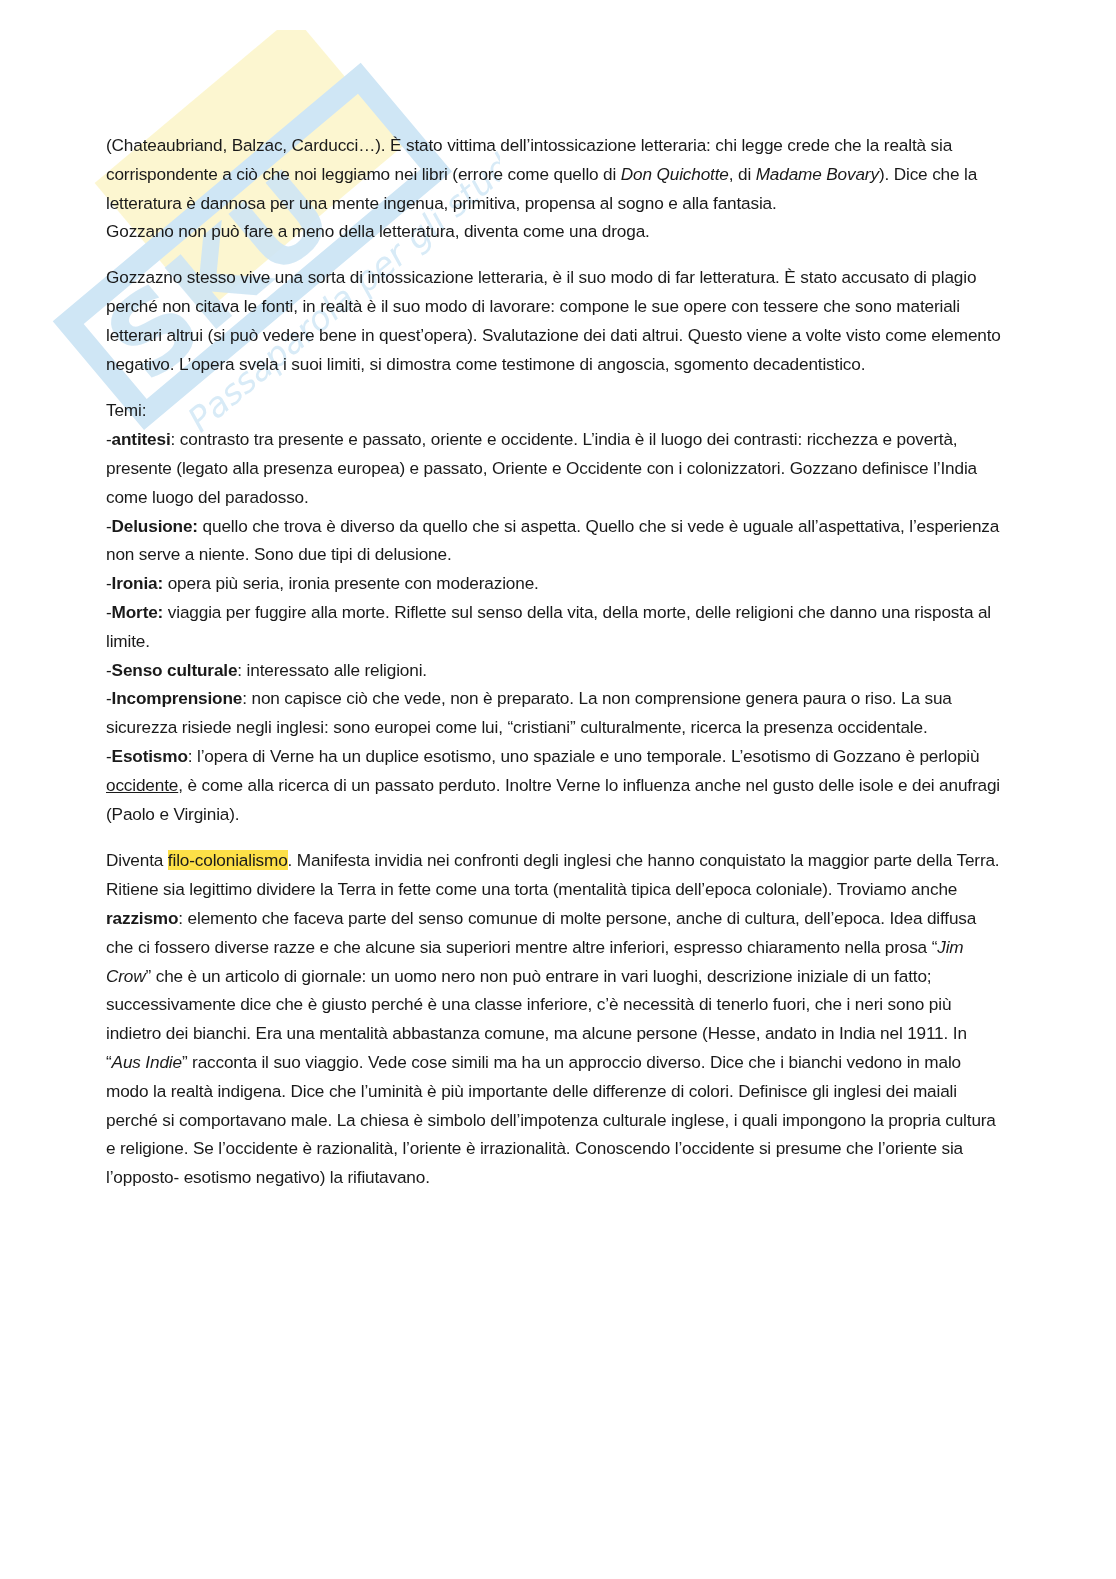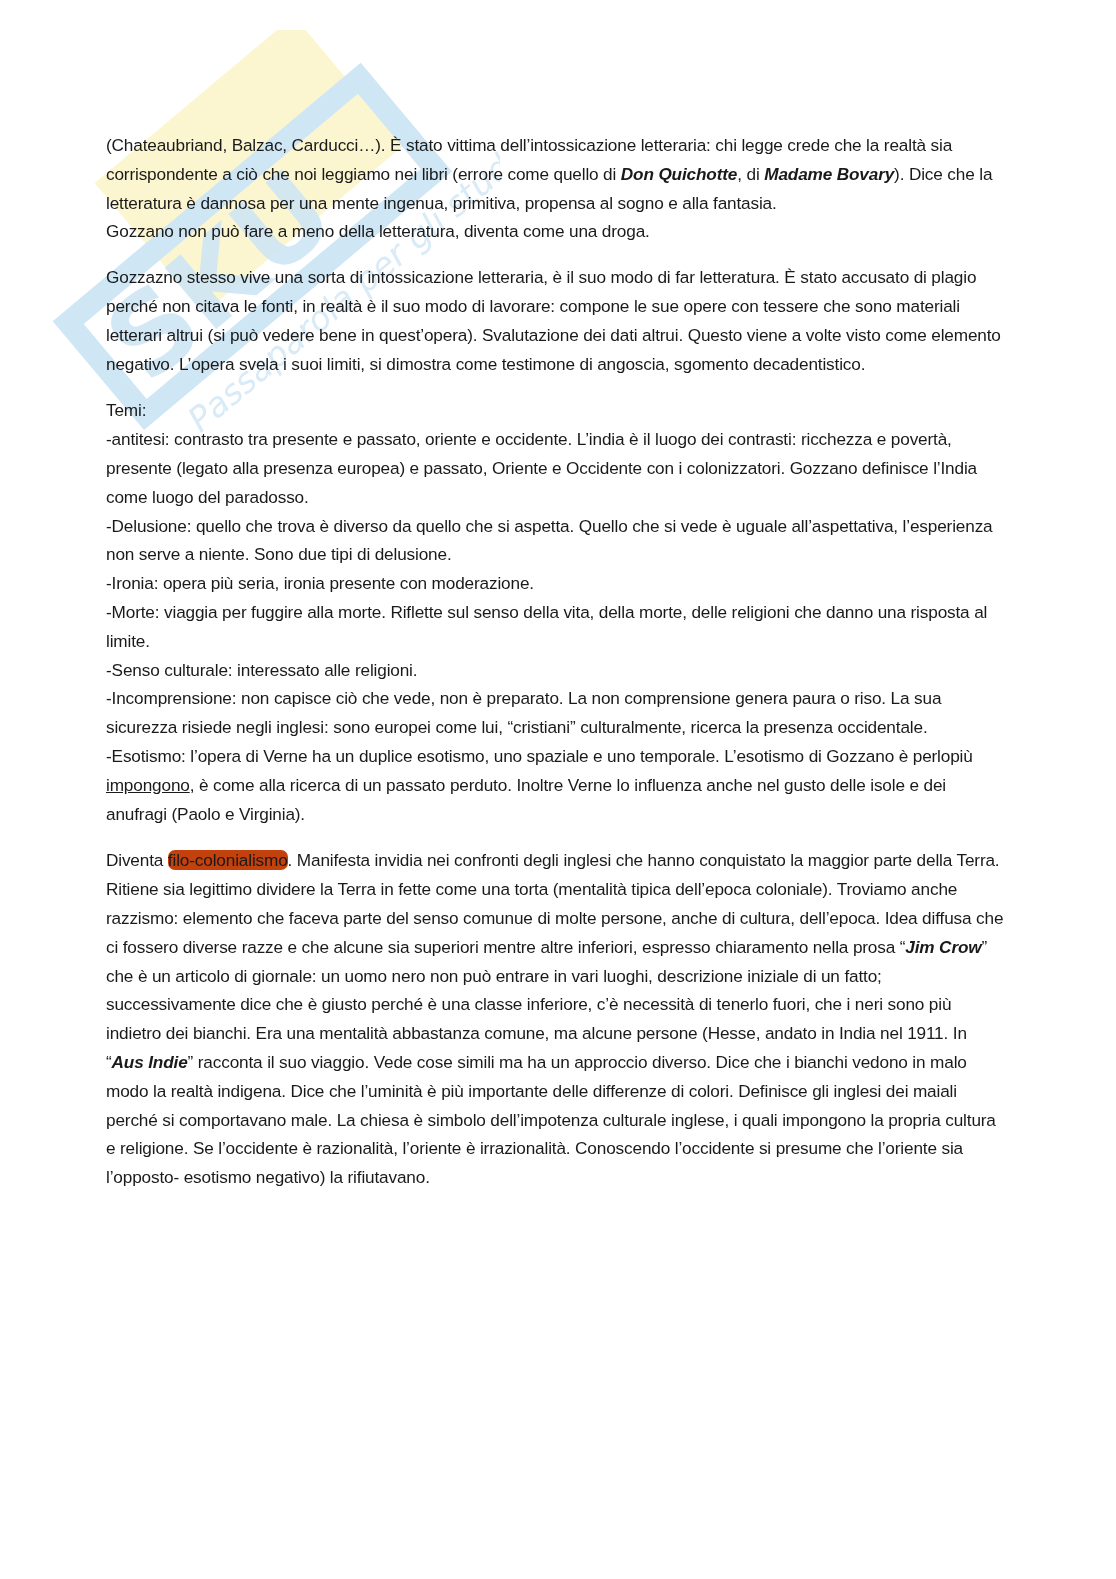--- a/index.html
+++ b/index.html
@@ -36,26 +36,25 @@
     }
     .page p {
       margin: 0;
     }
     .gap {
       height: 17px;
     }
     .gap-lg {
       height: 18px;
     }
-    b { font-weight: normal; }
-    i { font-style: italic; font-weight: bold; }
+    b { font-weight: bold; }
+    i { font-style: italic; }
     u { text-decoration: underline; }
     .hl {
-      background: #c2410c;
-      border-radius: 7px;
+      background: #fde047;
     }
   </style>
 </head>
 <body>
 
 <div class="watermark">
   <svg width="480" height="420" viewBox="0 0 480 420">
     <g transform="rotate(-40 240 210)">
       <rect x="150" y="60" width="260" height="170" fill="#fbf5c8" opacity="0.85"></rect>
       <rect x="40" y="150" width="380" height="120" fill="none" stroke="#cfe6f5" stroke-width="22"></rect>
@@ -78,19 +77,19 @@
 
   <p>Temi:</p>
 
   <p><span>-</span><b>antitesi</b><span>:</span><span> contrasto tra presente e passato, oriente e occidente. L’india è il luogo dei contrasti: ricchezza e povertà, presente (legato alla presenza europea) e passato, Oriente e Occidente con i colonizzatori. Gozzano definisce l’India come luogo del paradosso.</span></p>
   <p><span>-</span><b>Delusione:</b><span></span><span> quello che trova è diverso da quello che si aspetta. Quello che si vede è uguale all’aspettativa, l’esperienza non serve a niente. Sono due tipi di delusione.</span></p>
   <p><span>-</span><b>Ironia:</b><span></span><span> opera più seria, ironia presente con moderazione.</span></p>
   <p><span>-</span><b>Morte:</b><span></span><span> viaggia per fuggire alla morte. Riflette sul senso della vita, della morte, delle religioni che danno una risposta al limite.</span></p>
   <p><span>-</span><b>Senso culturale</b><span>:</span><span> interessato alle religioni.</span></p>
   <p><span>-</span><b>Incomprensione</b><span>:</span><span> non capisce ciò che vede, non è preparato. La non comprensione genera paura o riso. La sua sicurezza risiede negli inglesi: sono europei come lui, “cristiani” culturalmente, ricerca la presenza occidentale.</span></p>
 
-  <p><span>-</span><b>Esotismo</b><span>:</span><span> l’opera di Verne ha un duplice esotismo, uno spaziale e uno temporale. L’esotismo di Gozzano è perlopiù </span><u>impongono</u><span>, è come alla ricerca di un passato perduto. Inoltre Verne lo influenza anche nel gusto delle isole e dei anufragi (Paolo e Virginia).</span></p>
+  <p><span>-</span><b>Esotismo</b><span>:</span><span> l’opera di Verne ha un duplice esotismo, uno spaziale e uno temporale. L’esotismo di Gozzano è perlopiù </span><u>occidente</u><span>, è come alla ricerca di un passato perduto. Inoltre Verne lo influenza anche nel gusto delle isole e dei anufragi (Paolo e Virginia).</span></p>
 
   <div class="gap-lg"></div>
 
   <p><span>Diventa </span><span class="hl">filo-colonialismo</span><span>. Manifesta invidia nei confronti degli inglesi che hanno conquistato la maggior parte della Terra. Ritiene sia legittimo dividere la Terra in fette come una torta (mentalità tipica dell’epoca coloniale). Troviamo anche </span><b>razzismo</b><span>: elemento che faceva parte del senso comunue di molte persone, anche di cultura, dell’epoca. Idea diffusa che ci fossero diverse razze e che alcune sia superiori mentre altre inferiori, espresso chiaramento nella prosa “</span><i>Jim Crow</i><span>” che è un articolo di giornale: un uomo nero non può entrare in vari luoghi, descrizione iniziale di un fatto; successivamente dice che è giusto perché è una classe inferiore, c’è necessità di tenerlo fuori, che i neri sono più indietro dei bianchi. Era una mentalità abbastanza comune, ma alcune persone (Hesse, andato in India nel 1911. In “</span><i>Aus Indie</i><span>” racconta il suo viaggio. Vede cose simili ma ha un approccio diverso. Dice che i bianchi vedono in malo modo la realtà indigena. Dice che l’uminità è più importante delle differenze di colori. Definisce gli inglesi dei maiali perché si comportavano male. La chiesa è simbolo dell’impotenza culturale inglese, i quali impongono la propria cultura e religione. Se l’occidente è razionalità, l’oriente è irrazionalità. Conoscendo l’occidente si presume che l’oriente sia l’opposto- esotismo negativo) la rifiutavano.</span></p>
 
 </div>
 
 </body></html>

